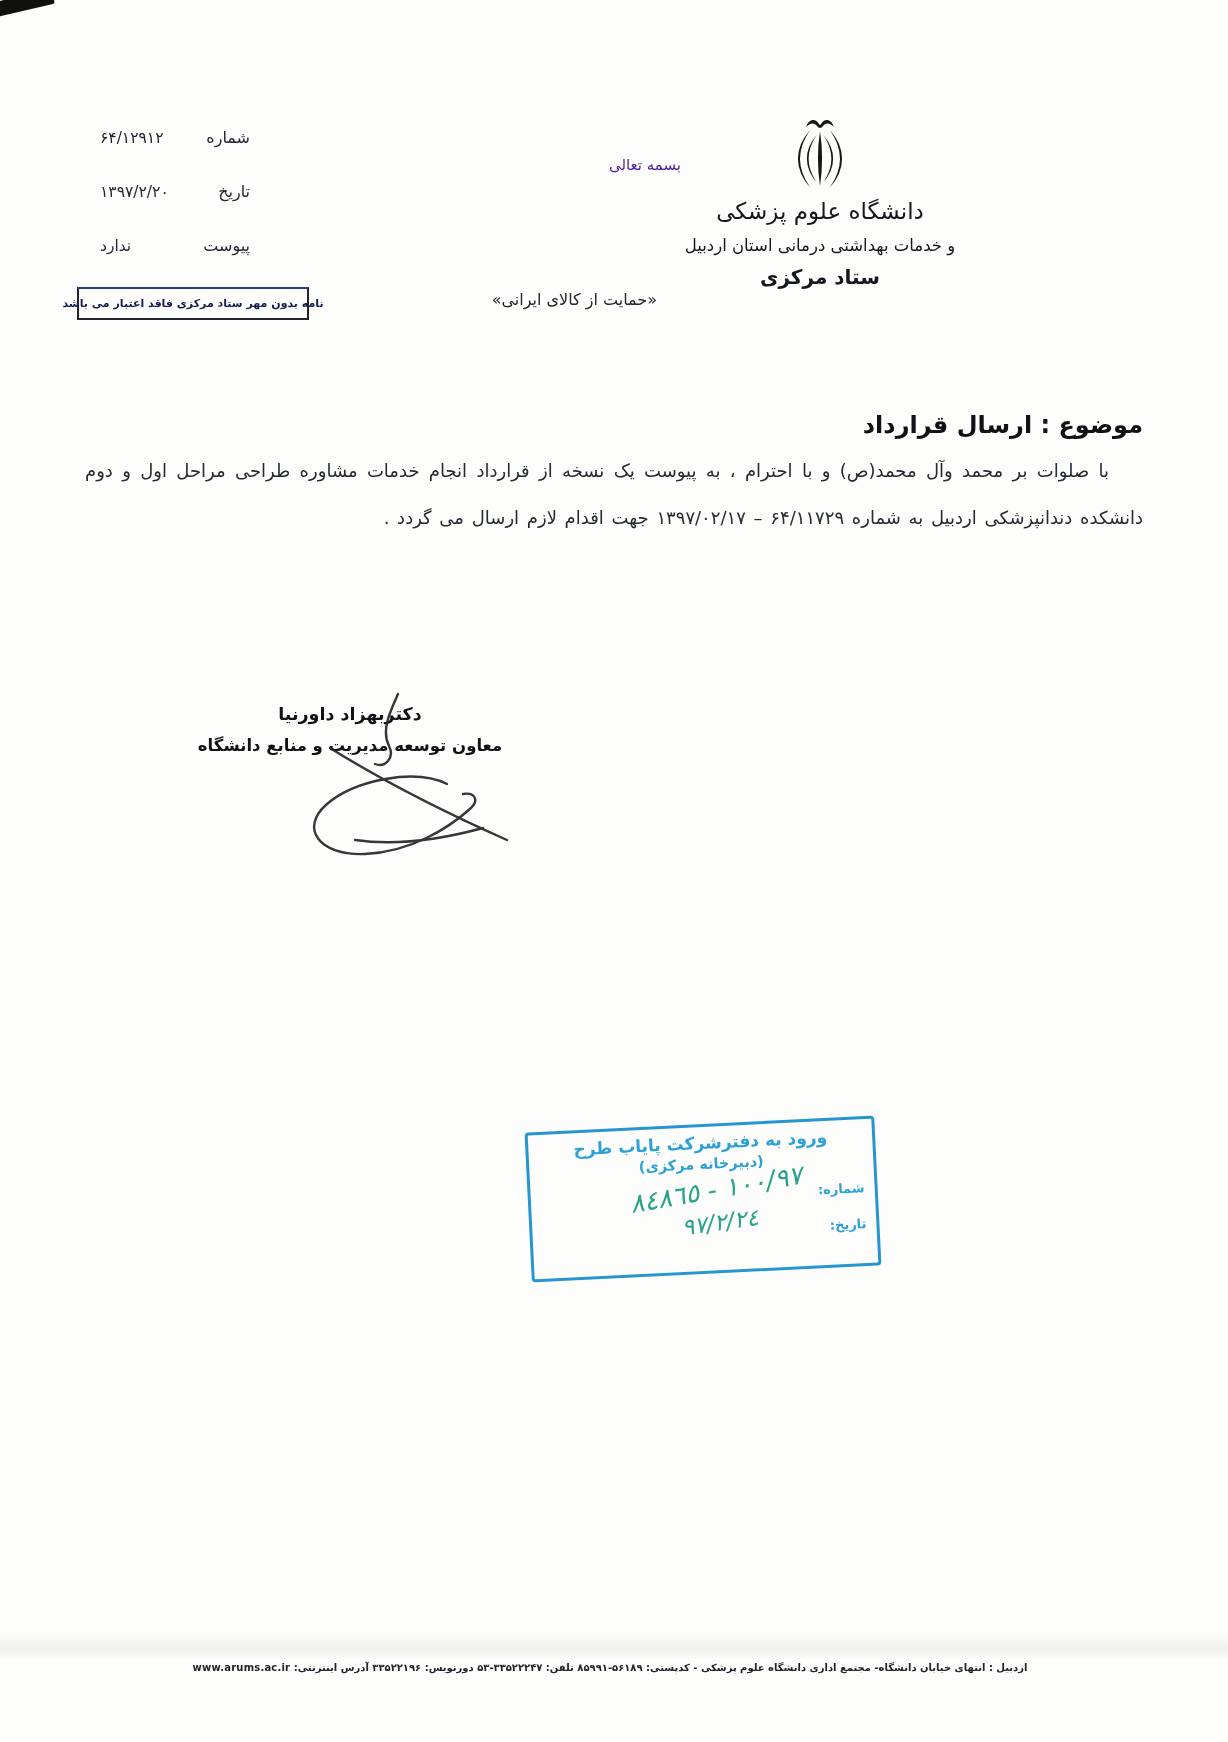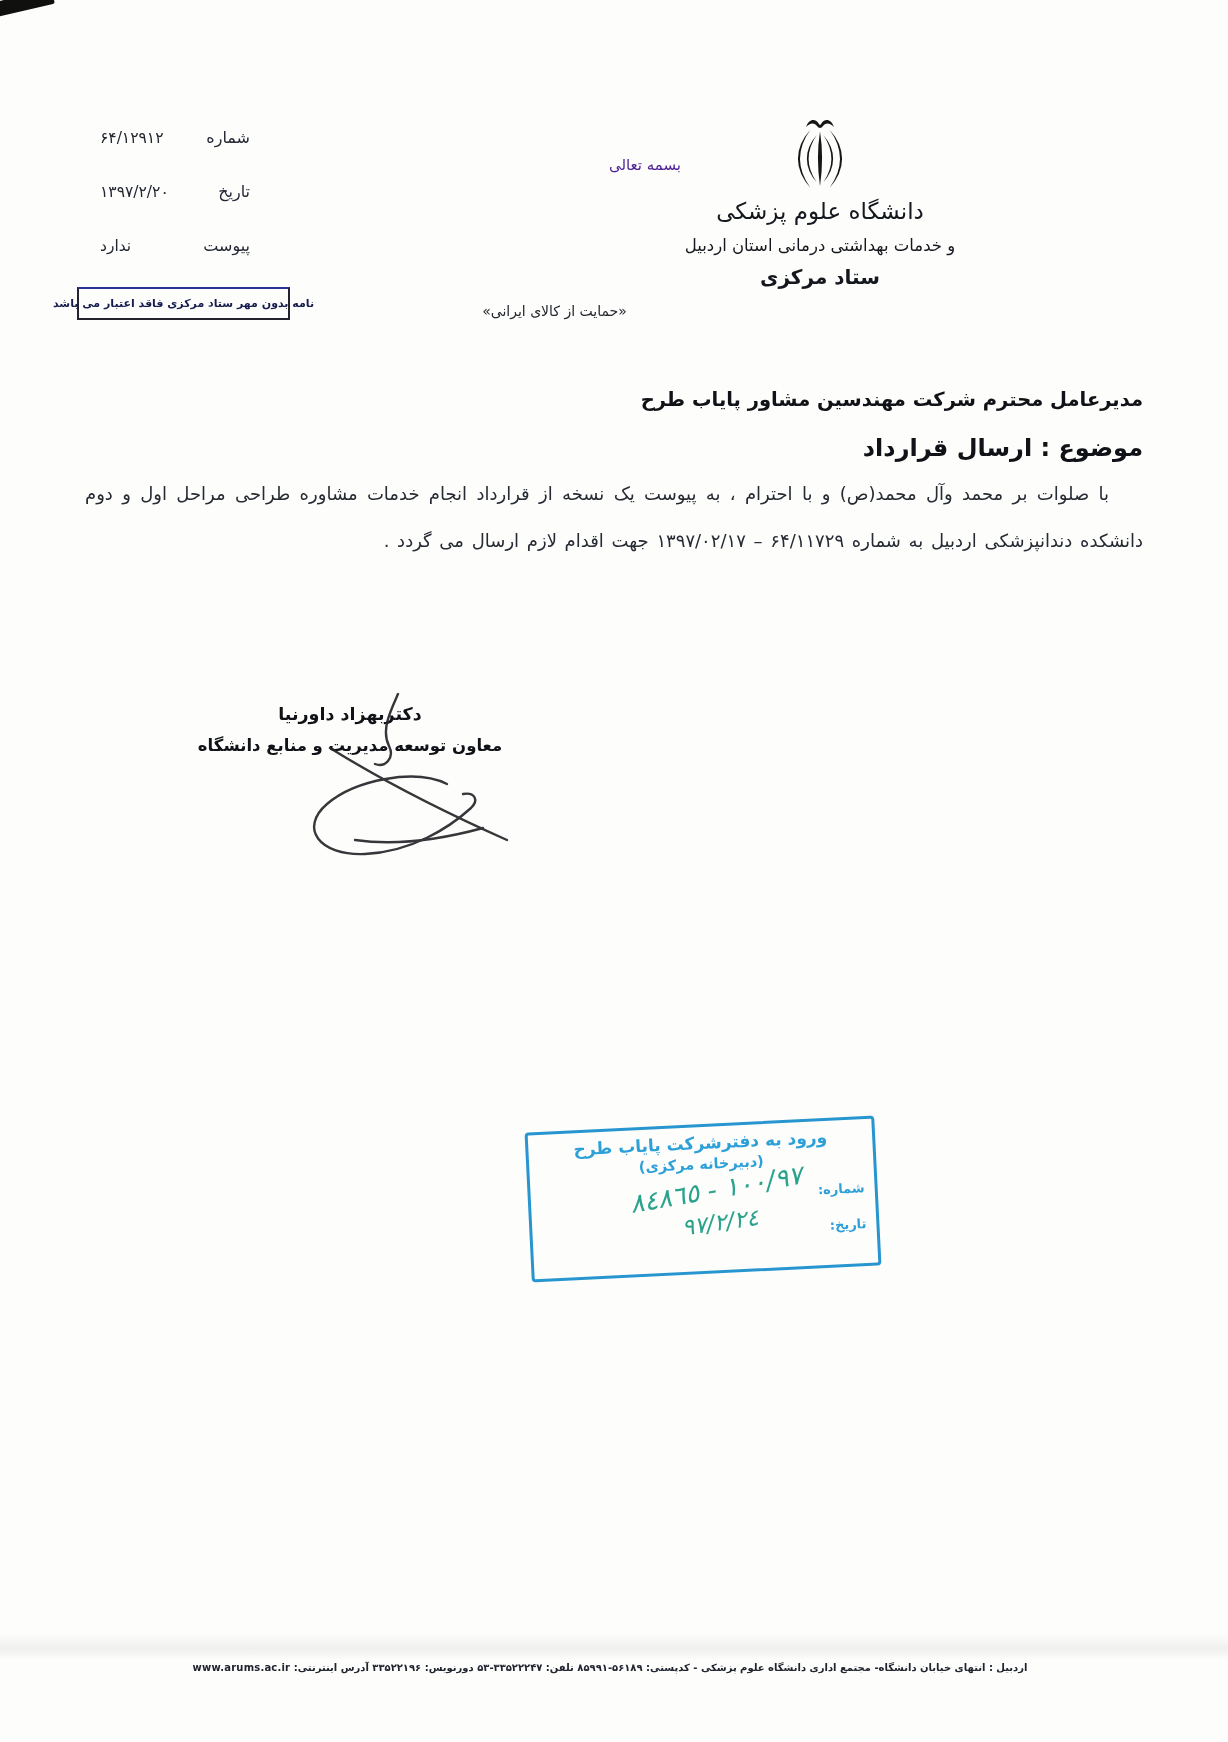--- a/index.html
+++ b/index.html
@@ -16,35 +16,35 @@
     position:absolute;top:-4px;left:-10px;width:64px;height:15px;
     background:#10100f;transform:rotate(-13deg);border-radius:2px;
   }
   
   .meta{position:absolute;top:128px;left:100px;width:150px;direction:rtl;font-size:16px;color:#232733;}
   .meta .row{display:flex;justify-content:space-between;align-items:baseline;height:54px;}
   .meta .lbl{letter-spacing:.2px;}
   .meta .val{font-size:15.5px;}
   
   .validity-box{
-    position:absolute;top:287px;left:77px;width:213px;height:33px;
+    position:absolute;top:287px;left:77px;width:232px;height:33px;
     border:2px solid #23232e;border-top-color:#2b3694;
     display:flex;align-items:center;justify-content:center;
     box-sizing:border-box;background:#fdfdfb;
   }
   .validity-box span{font-size:11px;font-weight:bold;color:#161d4e;direction:rtl;white-space:nowrap;}
   
   .besmeleh{position:absolute;top:156px;left:585px;width:120px;text-align:center;font-size:15px;color:#4c1d95;direction:rtl;}
   
   .org{position:absolute;top:116px;left:650px;width:340px;text-align:center;direction:rtl;color:#15171e;}
   .org svg{display:block;margin:0 auto 2px auto;}
   .org .l1{font-size:23px;margin-top:2px;}
   .org .l2{font-size:16.5px;margin-top:12px;}
   .org .l3{font-size:20px;font-weight:bold;margin-top:10px;letter-spacing:.5px;}
-  .slogan{position:absolute;top:303px;left:452px;width:205px;text-align:center;font-size:14px;color:#23262f;direction:rtl;}
+  .slogan{position:absolute;top:290px;left:452px;width:205px;text-align:right;font-size:16px;color:#23262f;direction:rtl;}
   
   .letter{position:absolute;top:388px;left:85px;width:1058px;direction:rtl;text-align:right;}
   .letter .recipient{font-size:19.5px;font-weight:bold;color:#101217;}
   .letter .subject{font-size:24px;font-weight:bold;color:#101217;margin-top:23px;}
   .letter .greeting{font-size:17px;margin-top:24px;color:#23262f;}
   .letter .body{
     font-size:18px;line-height:47px;text-align:justify;text-indent:34px;
     margin-top:8px;color:#262a33;word-spacing:2px;
   }
   
@@ -120,21 +120,20 @@
       </g>
     </svg>
     <div class="l1">دانشگاه علوم پزشکی</div>
     <div class="l2">و خدمات بهداشتی درمانی استان اردبیل</div>
     <div class="l3">ستاد مرکزی</div>
   </div>
 
   <div class="slogan">«حمایت از کالای ایرانی»</div>
 
   <div class="letter">
-    <div class="recipient">مدیرعامل محترم شرکت مهندسین مشاور پایاب طرح</div>
     <div class="subject">موضوع : ارسال قرارداد</div>
     <div class="body">با صلوات بر محمد وآل محمد(ص) و با احترام ، به پیوست یک نسخه از قرارداد انجام خدمات مشاوره طراحی مراحل اول و دوم دانشکده دندانپزشکی اردبیل به شماره ۶۴/۱۱۷۲۹ – ۱۳۹۷/۰۲/۱۷ جهت اقدام لازم ارسال می گردد .</div>
   </div>
 
   <div class="signatory">
     <div class="name">دکتربهزاد داورنیا</div>
     <div class="title">معاون توسعه مدیریت و منابع دانشگاه</div>
   </div>
   <svg class="sig-svg" width="300" height="185" viewBox="0 0 300 185" aria-hidden="true">
     <g fill="none" stroke="#26262b" stroke-width="2.4" stroke-linecap="round" opacity="0.92">

